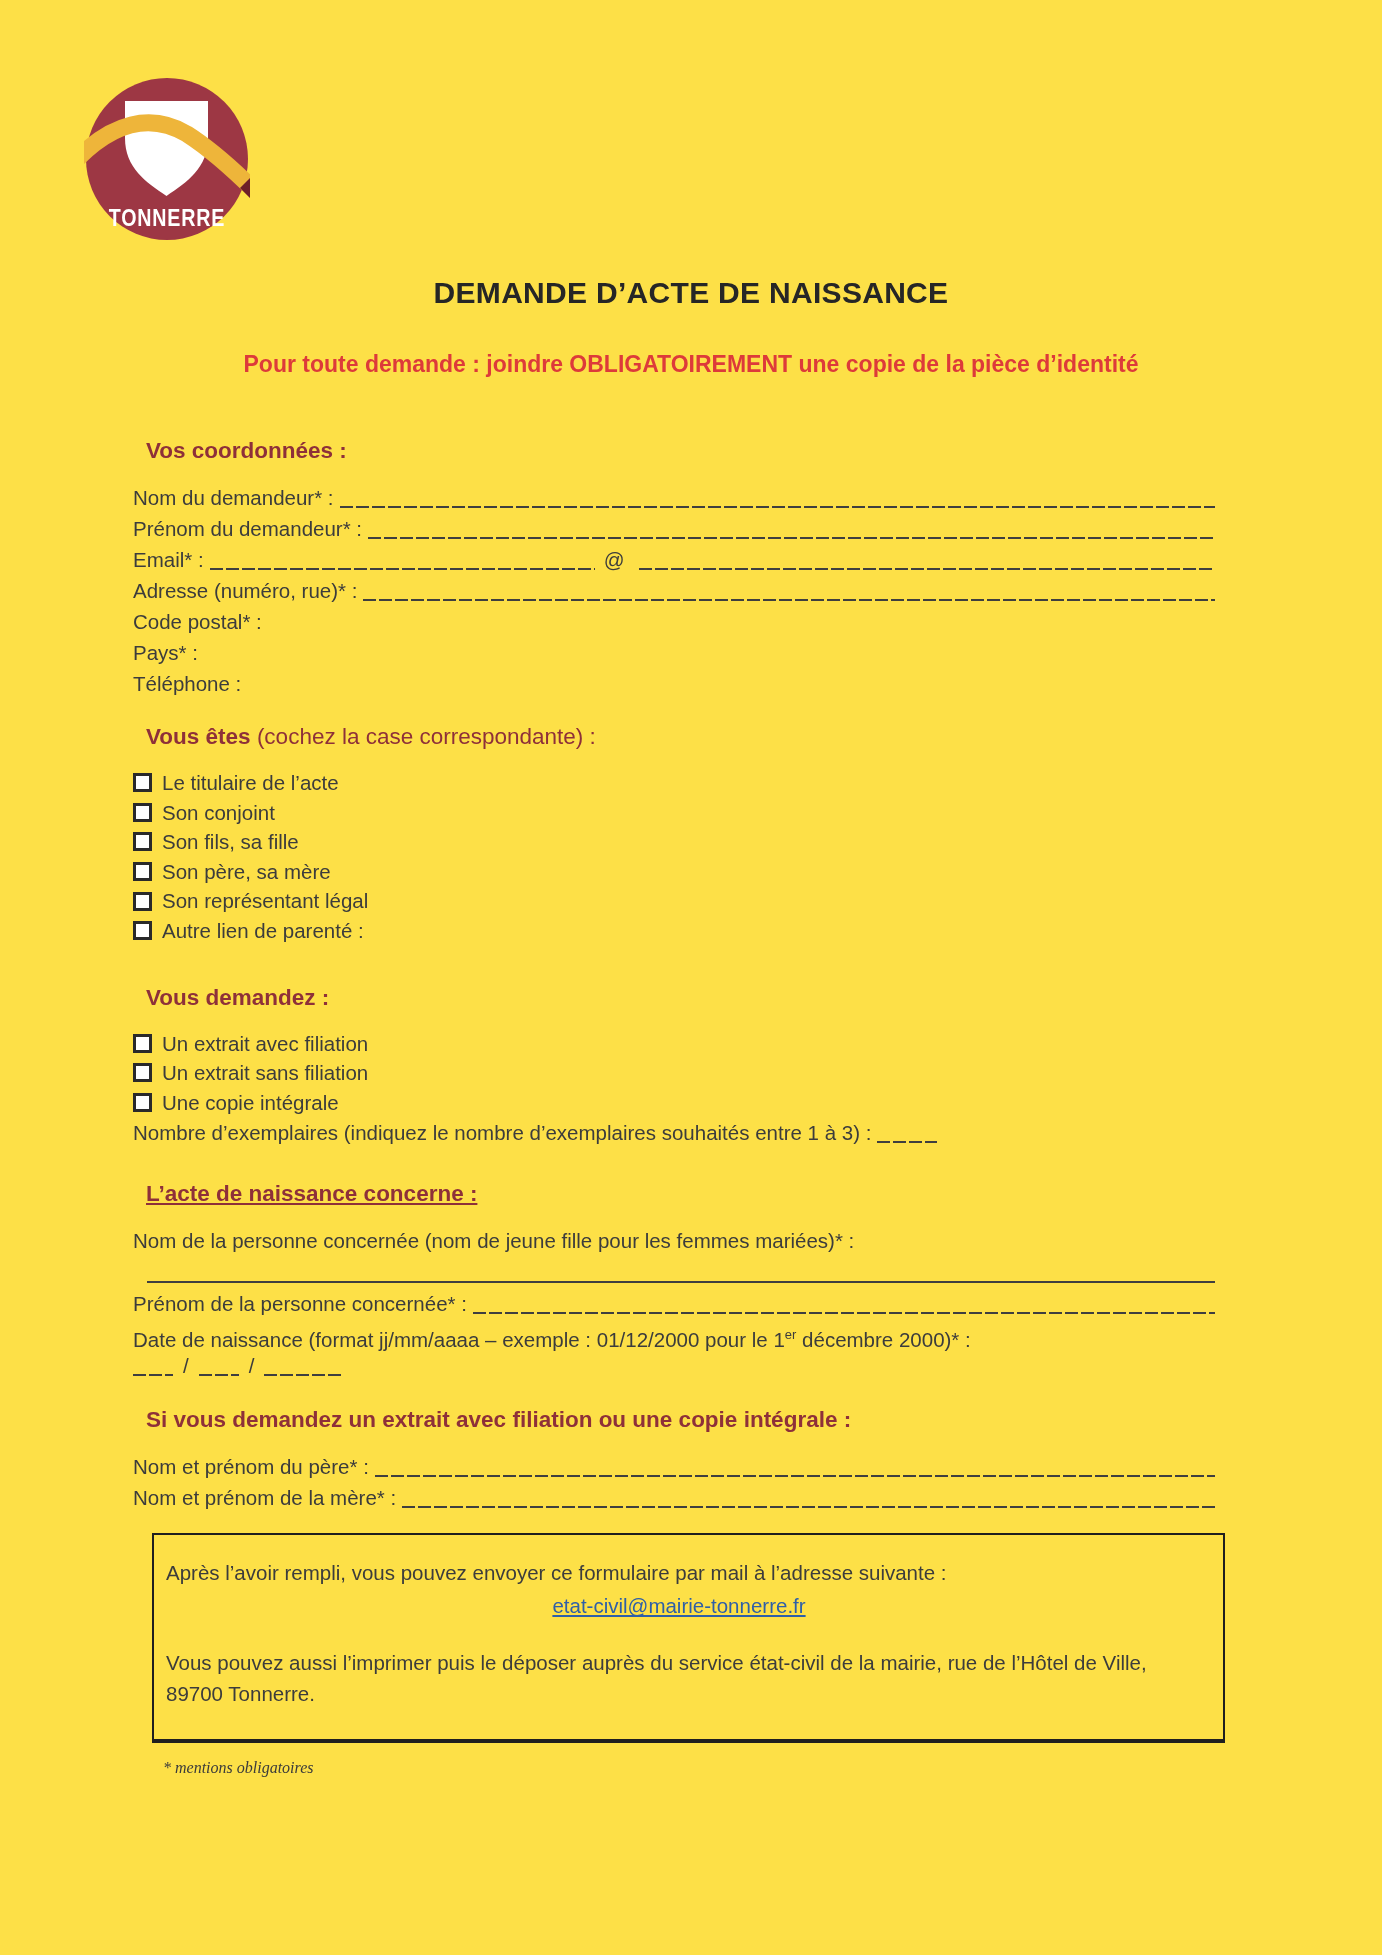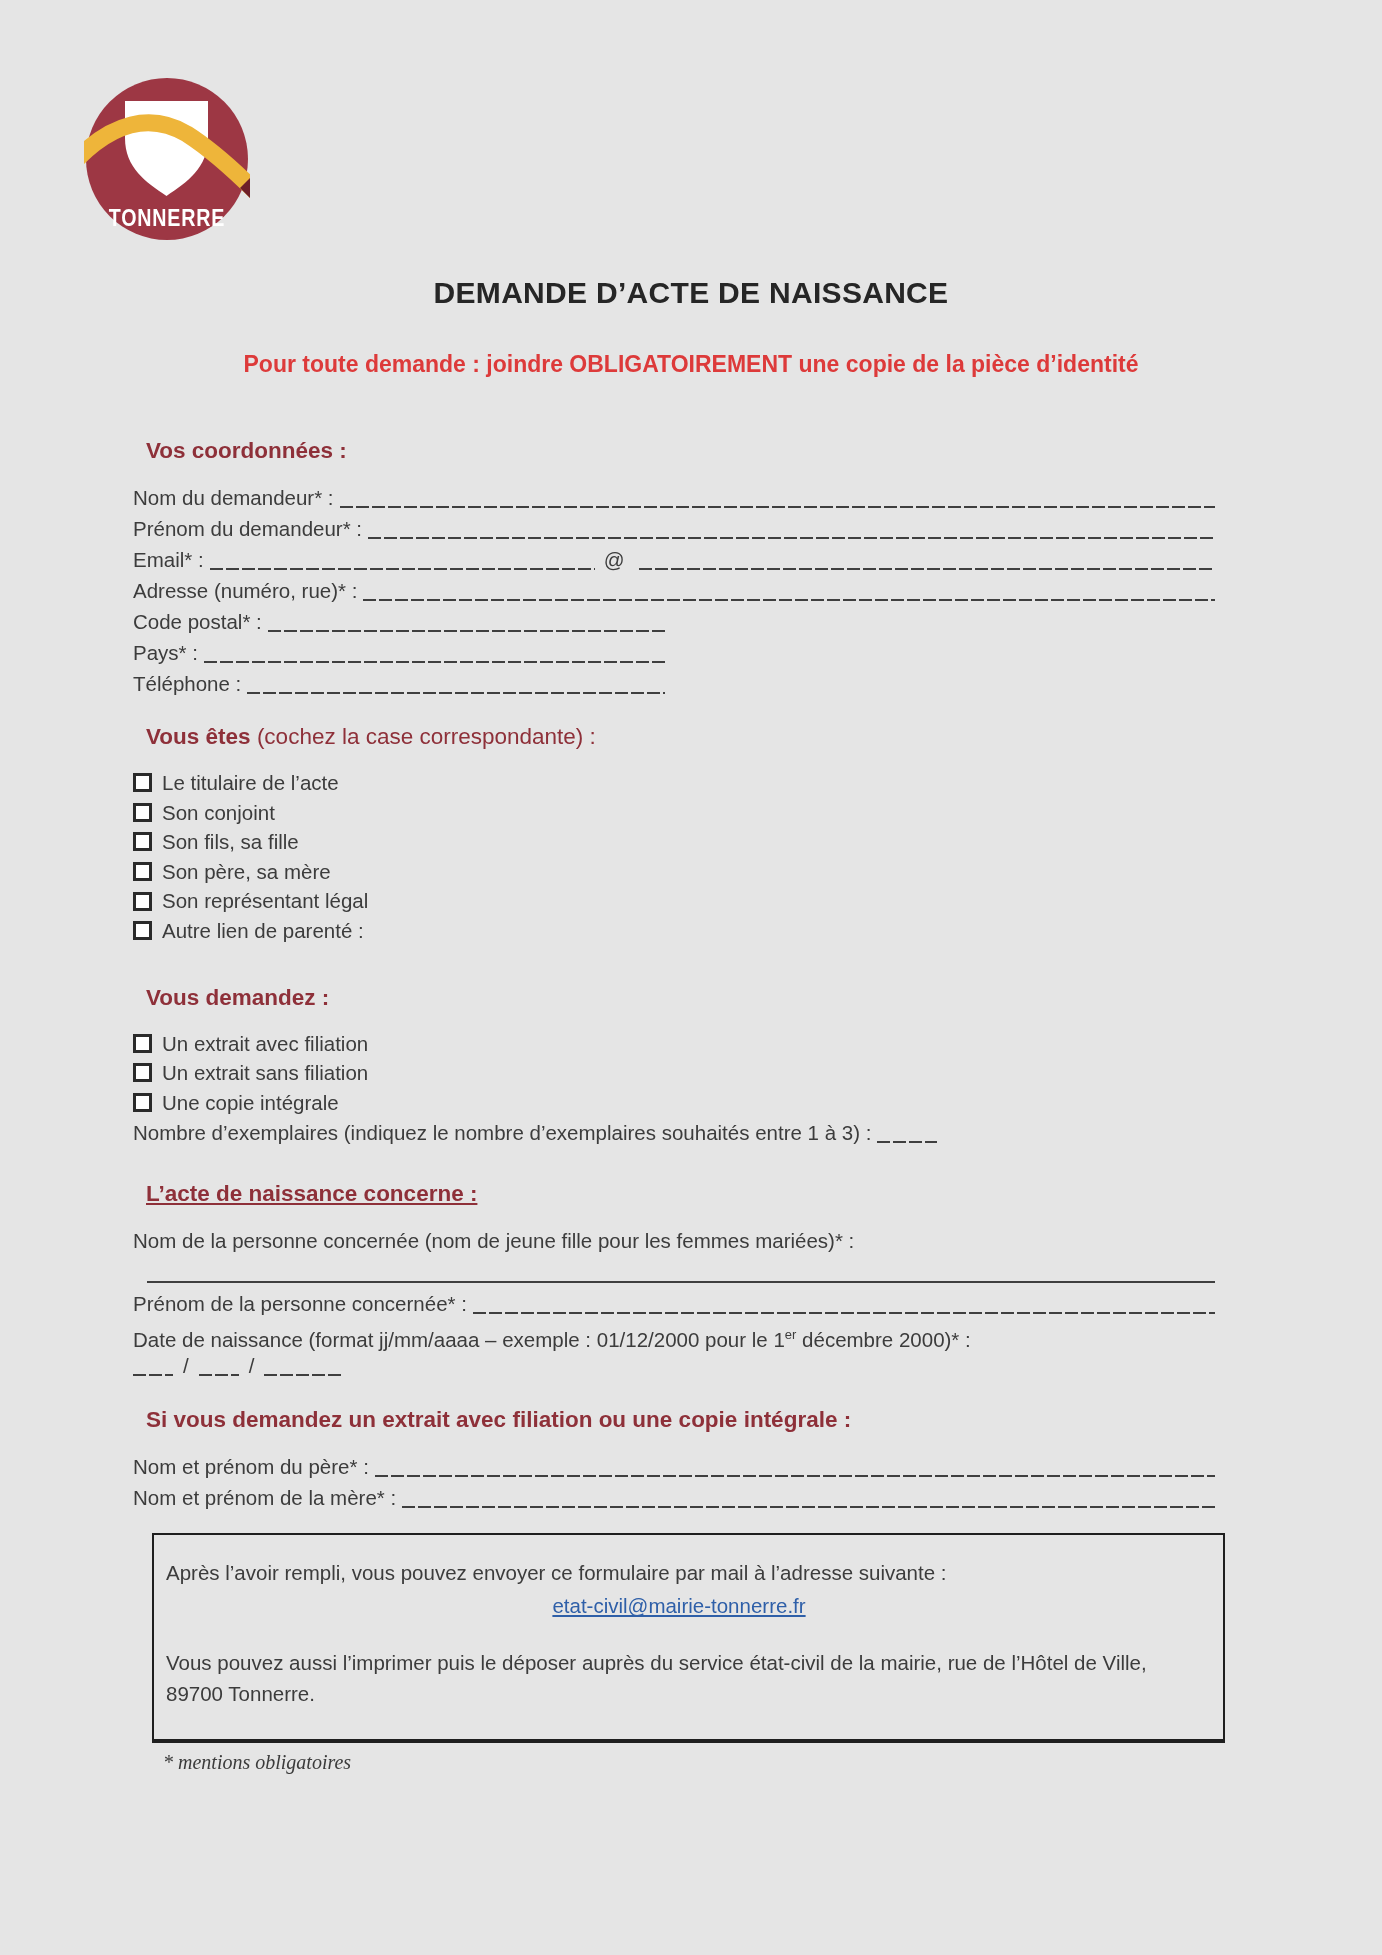--- a/index.html
+++ b/index.html
@@ -1,19 +1,19 @@
 <!DOCTYPE html>
 <html><head>
 <meta charset="utf-8">
 <style>
   html,body{margin:0;padding:0;background:#ffffff;}
   .page{
     position:relative;
     width:1382px;height:1955px;
-    background:#e5e5e5;
+    background:#fde047;
     font-family:"Liberation Sans",sans-serif;
     color:#3c3c3c;
     overflow:hidden;
   }
   
   .logo{position:absolute;left:84px;top:76px;width:166px;height:166px;}
   
   .title{
     position:absolute;top:276px;left:0;width:100%;
     text-align:center;font-size:30px;font-weight:bold;color:#262626;
@@ -36,21 +36,21 @@
   
   .row{display:flex;align-items:stretch;line-height:31px;height:31px;white-space:nowrap;}
   .lbl{white-space:pre;}
   .line{
     position:relative;flex:1 1 auto;margin-left:6px;
     background-image:repeating-linear-gradient(90deg,#3f3f3f 0 13px,rgba(0,0,0,0) 13px 16px);
     background-size:100% 2px;background-repeat:no-repeat;
     background-position:left 0 bottom 5px;
   }
   .line.solid{background-image:linear-gradient(#3f3f3f,#3f3f3f);}
-  .row-short{width:532px;}
+  .row-short{width:532px;align-items:flex-end;}
   .seg1{flex:390 390 0;}
   .seg2{flex:583 583 0;}
   .at{padding:0 9px;}
   .w40{flex:0 0 40px;} .w60{flex:0 0 60px;} .w80{flex:0 0 80px;}
   .slash{padding:0 10px;}
   .fullline-row{height:32px;}
   
   .opt{display:flex;align-items:center;height:29.6px;line-height:29.6px;}
   .cb{
     flex:0 0 auto;width:13px;height:13px;
@@ -64,23 +64,23 @@
     border:2px solid #1f1f1f;border-bottom-width:4px;
     padding:22px 31px 0 12px;
     font-size:20.5px;
   }
   .infobox p{margin:0;line-height:31px;}
   .infobox .linkline{text-align:center;line-height:31px;margin-top:2px;}
   .infobox a{color:#2e5fa8;text-decoration:underline;}
   .infobox .p2{margin-top:26px;}
   
   .footnote{
-    margin-top:8px;margin-left:30px;
+    margin-top:16px;margin-left:30px;
     font-family:"Liberation Serif",serif;font-style:italic;
-    font-size:20px;color:#3b3b3b;
+    font-size:16px;color:#3b3b3b;
   }
 </style>
 </head>
 <body>
 
 <div class="page">
 
   <svg class="logo" viewBox="0 0 166 166" aria-hidden="true">
     <circle cx="83" cy="83" r="81" fill="#9d3744"></circle>
     <path d="M 41 25 H 124 V 62 C 124 92 103 106 82.5 120 C 62 106 41 92 41 62 Z" fill="#ffffff"></path>

